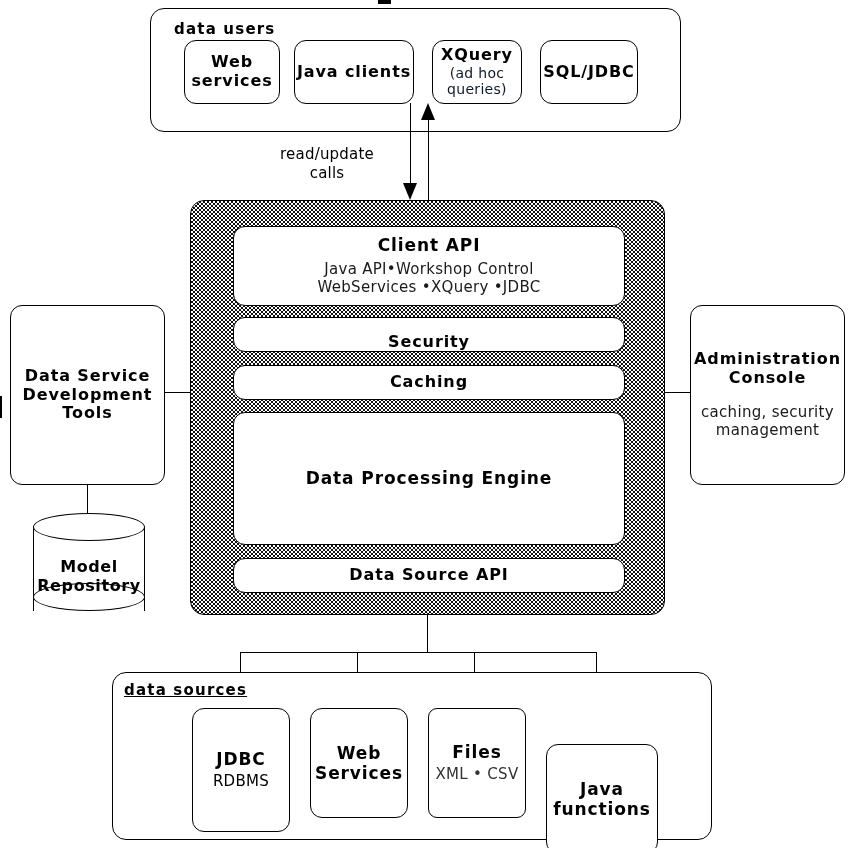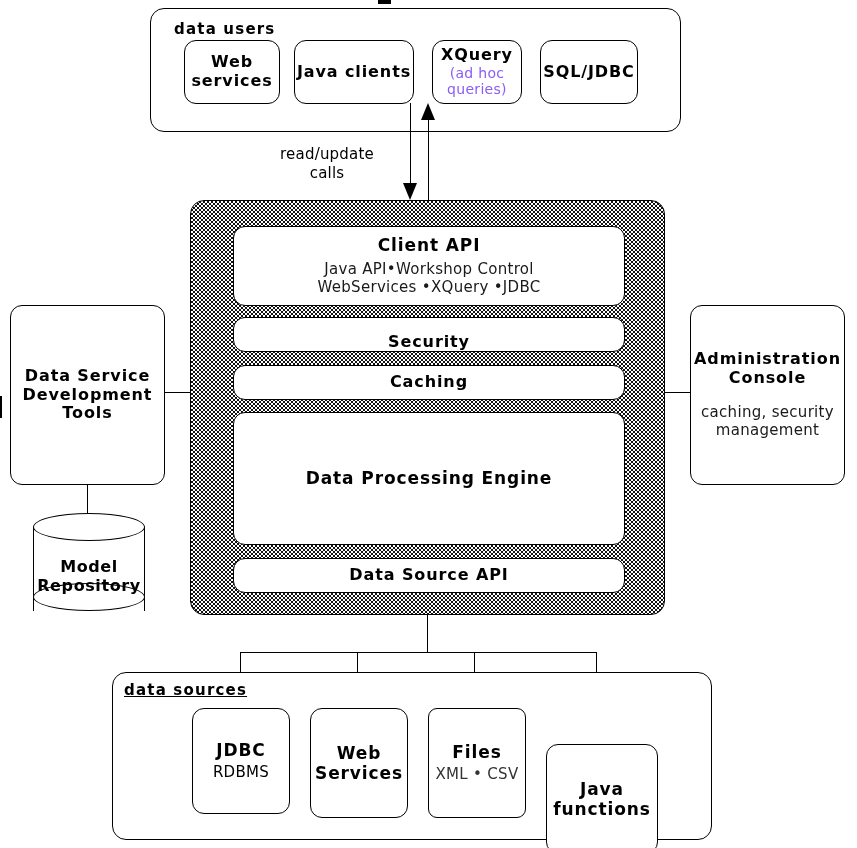--- a/index.html
+++ b/index.html
@@ -156,21 +156,21 @@
     <div class="ttl" style="font-size:16px;">Web
 services</div>
   </div>
 
   <div class="rbox" style="left:294px; top:40px; width:120px; height:64px;">
     <div class="ttl" style="font-size:16px;">Java  clients</div>
   </div>
 
   <div class="rbox" style="left:432px; top:40px; width:90px; height:64px;">
     <div class="ttl" style="font-size:16px;">XQuery</div>
-    <div class="sub" style="font-size:14px; color:#8b5cf6;">(ad hoc
+    <div class="sub" style="font-size:14px; color:#0f172a;">(ad hoc
 queries)</div>
   </div>
 
   <div class="rbox" style="left:540px; top:40px; width:98px; height:64px;">
     <div class="ttl" style="font-size:16px;">SQL/JDBC</div>
   </div>
 
   <div class="vline" style="left:410px; top:103px; height:82px;"></div>
   <div class="arrow-dn" style="left:403px; top:183px;"></div>
 
@@ -241,21 +241,21 @@
 
   <div class="vline" style="left:474px; top:652px; height:28px;"></div>
   <div class="arrow-dn" style="left:467px; top:676px;"></div>
 
   <div class="vline" style="left:596px; top:652px; height:28px;"></div>
   <div class="arrow-dn" style="left:589px; top:676px;"></div>
 
   <div class="grp" style="left:112px; top:672px; width:600px; height:168px;"></div>
   <div class="grp-label" style="left:124px; top:681px;text-decoration:underline;">data  sources</div>
 
-  <div class="rbox" style="left:192px; top:708px; width:98px; height:106px;">
+  <div class="rbox" style="left:192px; top:708px; width:98px; height:124px;">
     <div class="ttl" style="font-size:17px; margin-bottom:4px;">JDBC</div>
     <div class="sub" style="font-size:15px; color:#000000;">RDBMS</div>
   </div>
 
   <div class="rbox" style="left:310px; top:708px; width:98px; height:110px;">
     <div class="ttl" style="font-size:17px;">Web
 Services</div>
   </div>
 
   <div class="rbox" style="left:428px; top:708px; width:98px; height:110px;border-radius:9px;">

